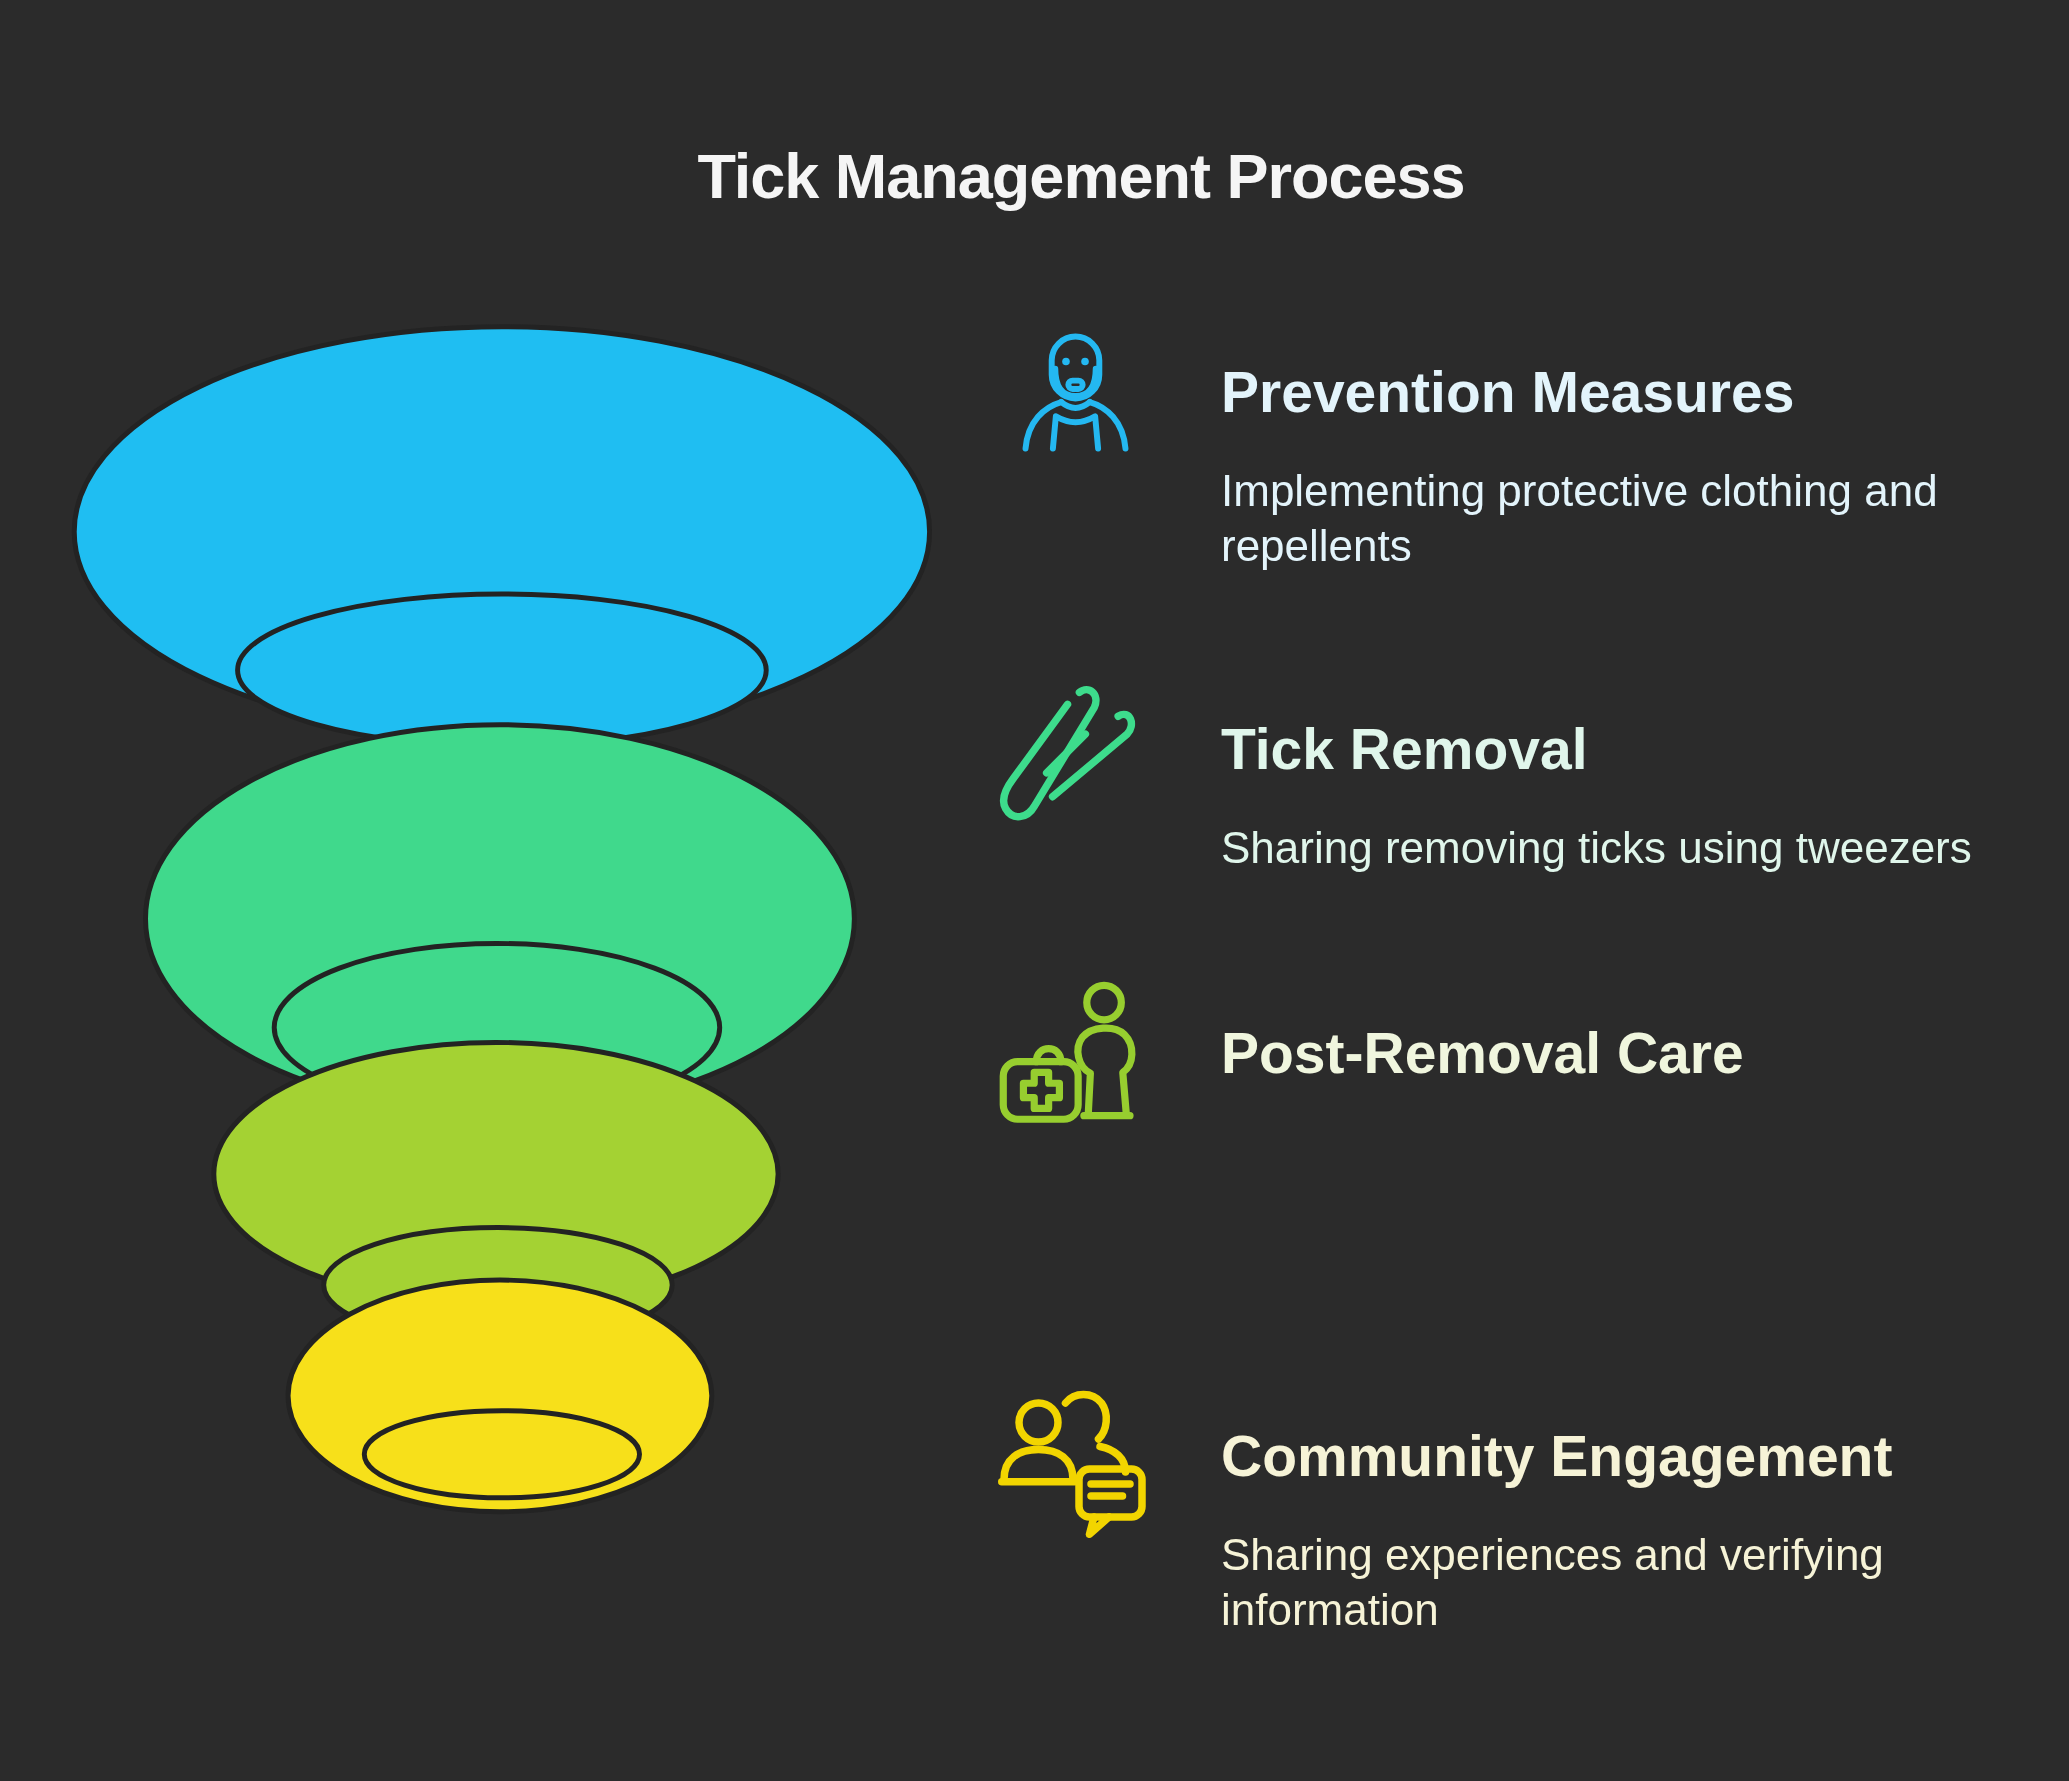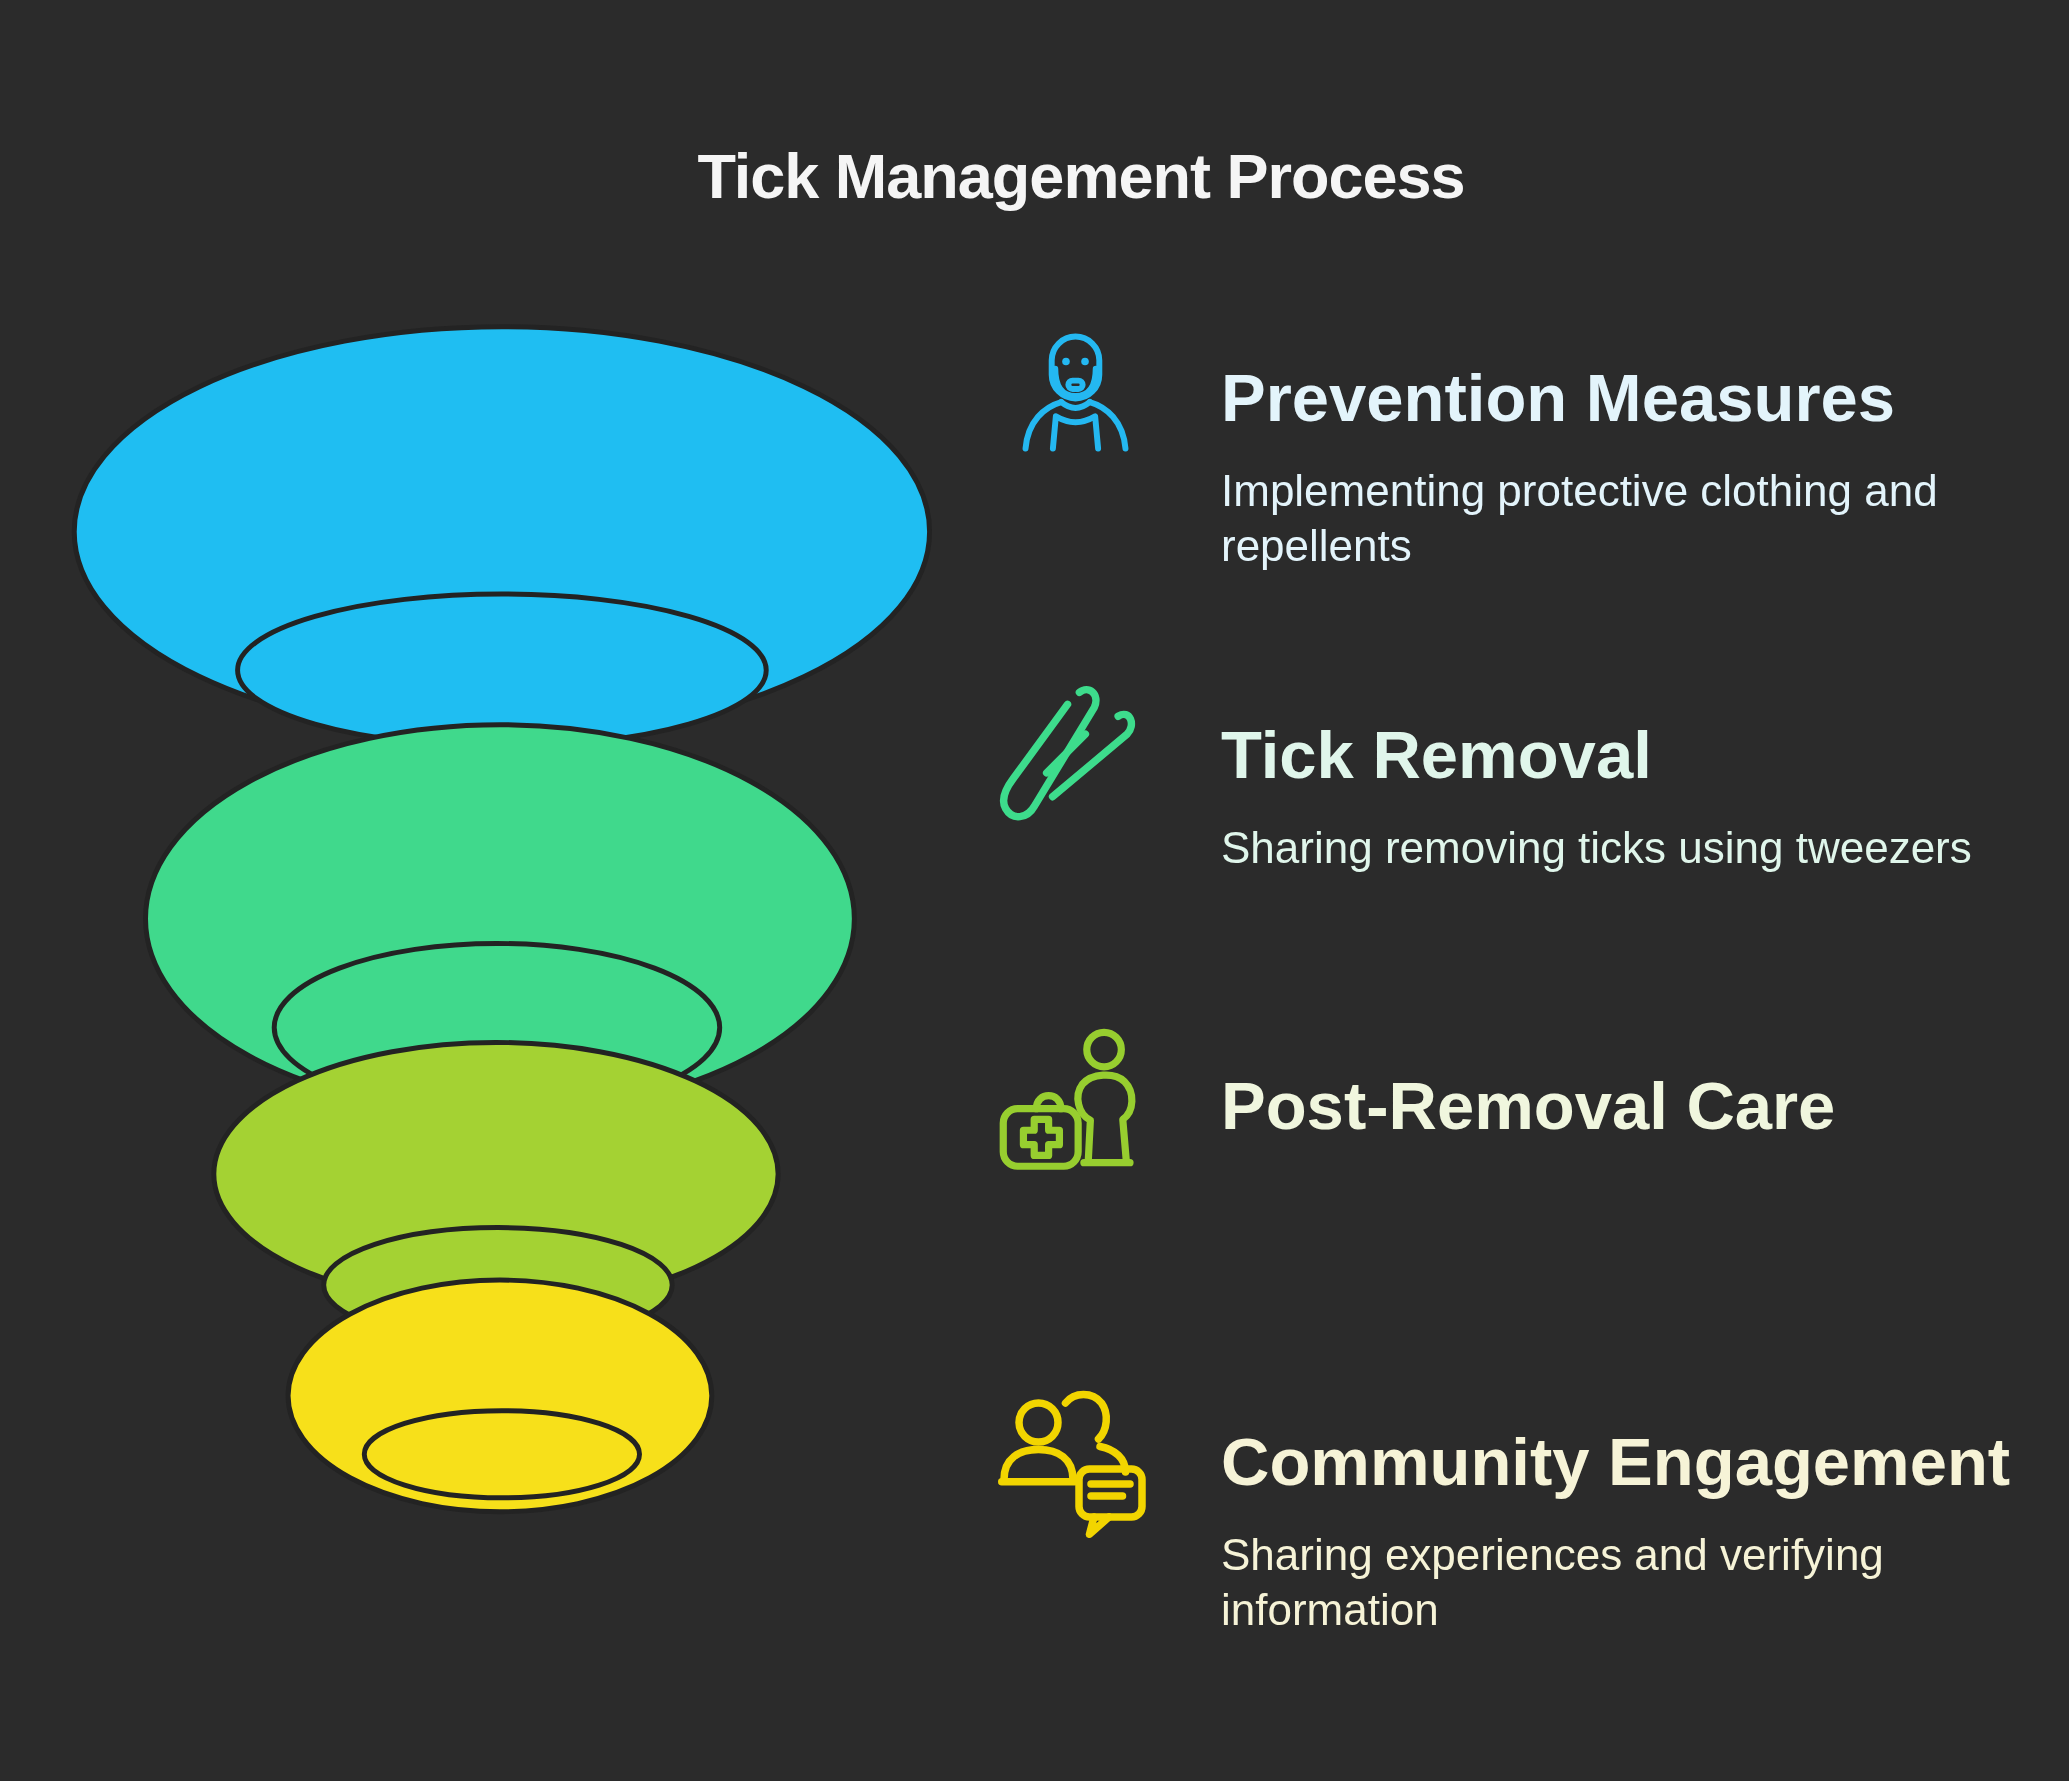--- a/index.html
+++ b/index.html
@@ -17,31 +17,31 @@
     text-align:center;
     font-size:63px;
     font-weight:bold;
     letter-spacing:-1px;
     line-height:1.2;
   }
   #funnel-svg{position:absolute;left:0;top:0;}
   .section{position:absolute;left:0;width:2069px;height:327px;}
   .sec-1{top:320px;}
   .sec-2{top:677px;padding-left:36px;}
-  .sec-3{top:1028px;text-align:center;}
+  .sec-3{top:981px;text-align:center;}
   .sec-4{top:1384px;padding-left:20px;}
   .icon-box{position:absolute;top:0;}
   .sec-1 .icon-box{left:1016px;}
   .sec-2 .icon-box{left:993px;}
   .sec-3 .icon-box{left:995px;}
   .sec-4 .icon-box{left:998px;}
   .icon-box svg{display:block;}
   .heading{
     position:absolute;left:1221px;top:38px;
-    font-size:67px;font-weight:bold;line-height:1.2;
+    font-size:57px;font-weight:bold;line-height:1.2;
     white-space:nowrap;
   }
   .desc{
     position:absolute;left:1221px;top:143px;
     width:757px;
     font-size:44px;line-height:55px;font-weight:normal;
   }
 </style>
 </head>
 <body>

